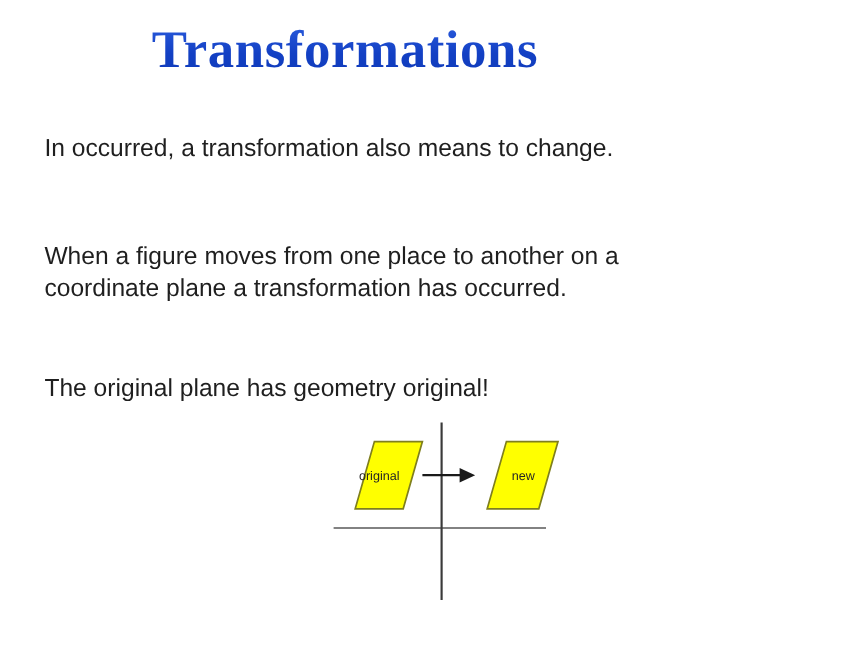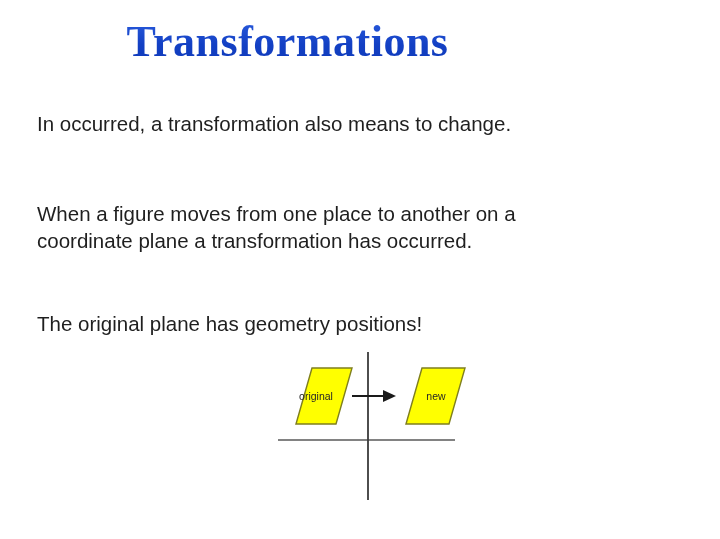--- a/index.html
+++ b/index.html
@@ -77,21 +77,21 @@
 
 <div class="body-line" id="para-1">
   <span>In occurred, a </span><span class="underlined">transform</span><span>ation also means to </span><span class="underlined">change</span><span>.</span>
 </div>
 
 <div class="body-line" id="para-2">
   <span>When a figure moves from one place to another on a coordinate plane a </span><span class="underlined">transformation</span><span> has occurred.</span>
 </div>
 
 <div class="body-line" id="para-3">
-  <span>The original plane has </span><span class="underlined">geometry</span><span> positions!</span>
+  <span>The original plane has </span><span class="underlined">geometry</span><span> original!</span>
 </div>
 
 <div id="diagram">
   <svg width="230" height="170" viewBox="0 0 230 170" xmlns="http://www.w3.org/2000/svg">
 
     <line x1="8" y1="96" x2="185" y2="96" stroke="#595959" stroke-width="1.4"></line>
 
     <line x1="98" y1="8" x2="98" y2="156" stroke="#3a3a3a" stroke-width="1.8"></line>
 
     <polygon points="26,80 42,24 82,24 66,80" fill="#ffff00" stroke="#7f7f1e" stroke-width="1.4"></polygon>

